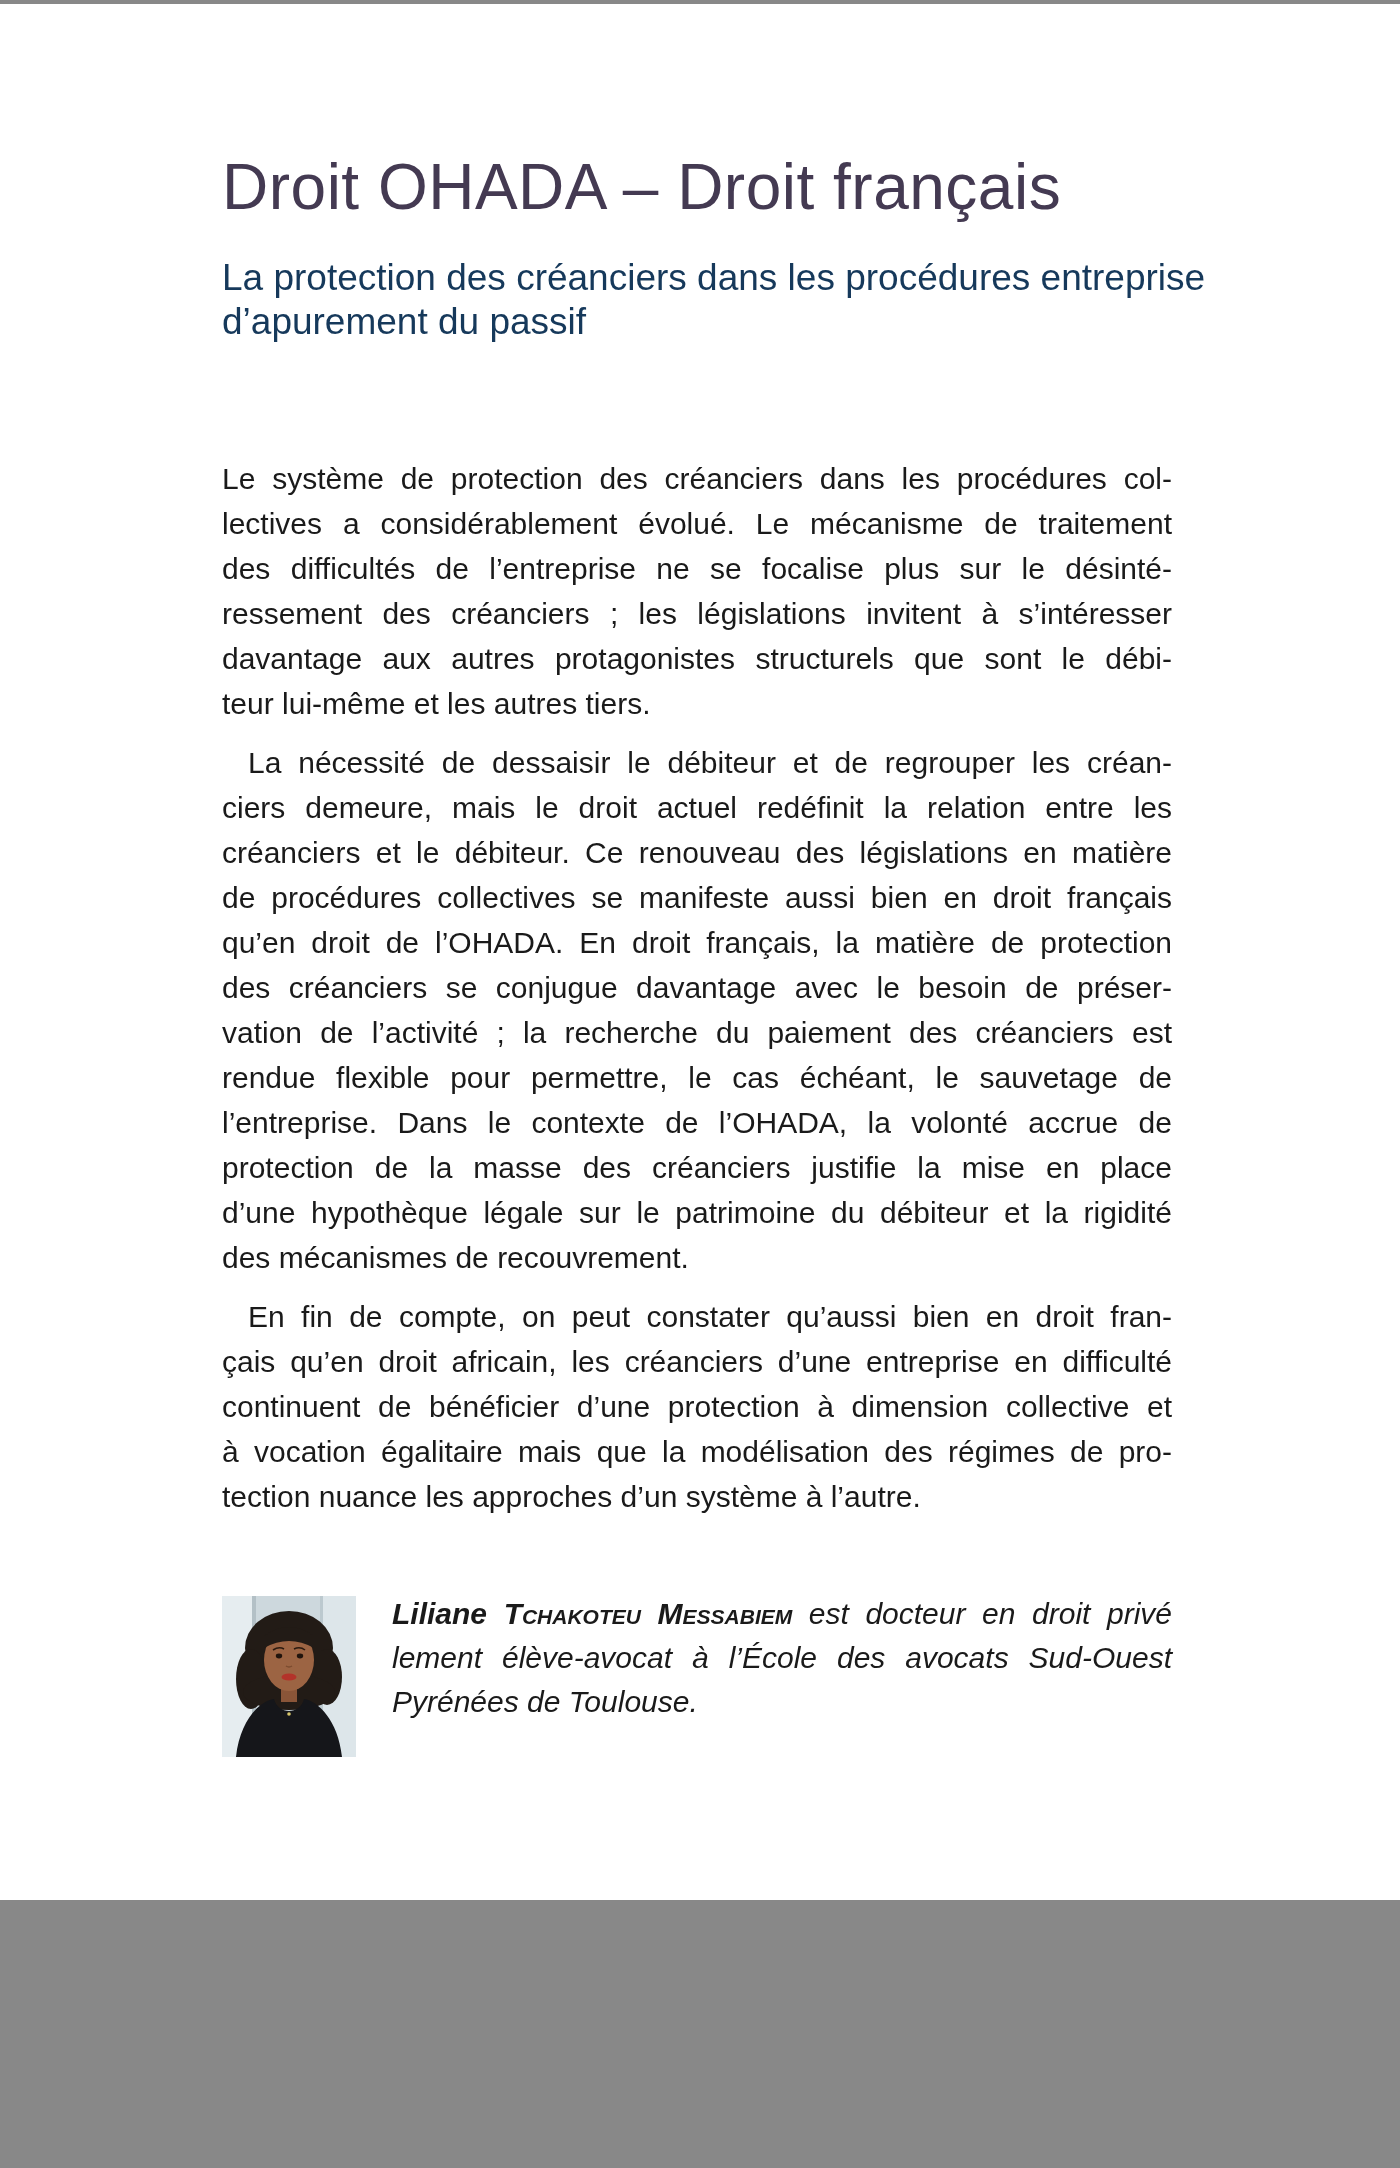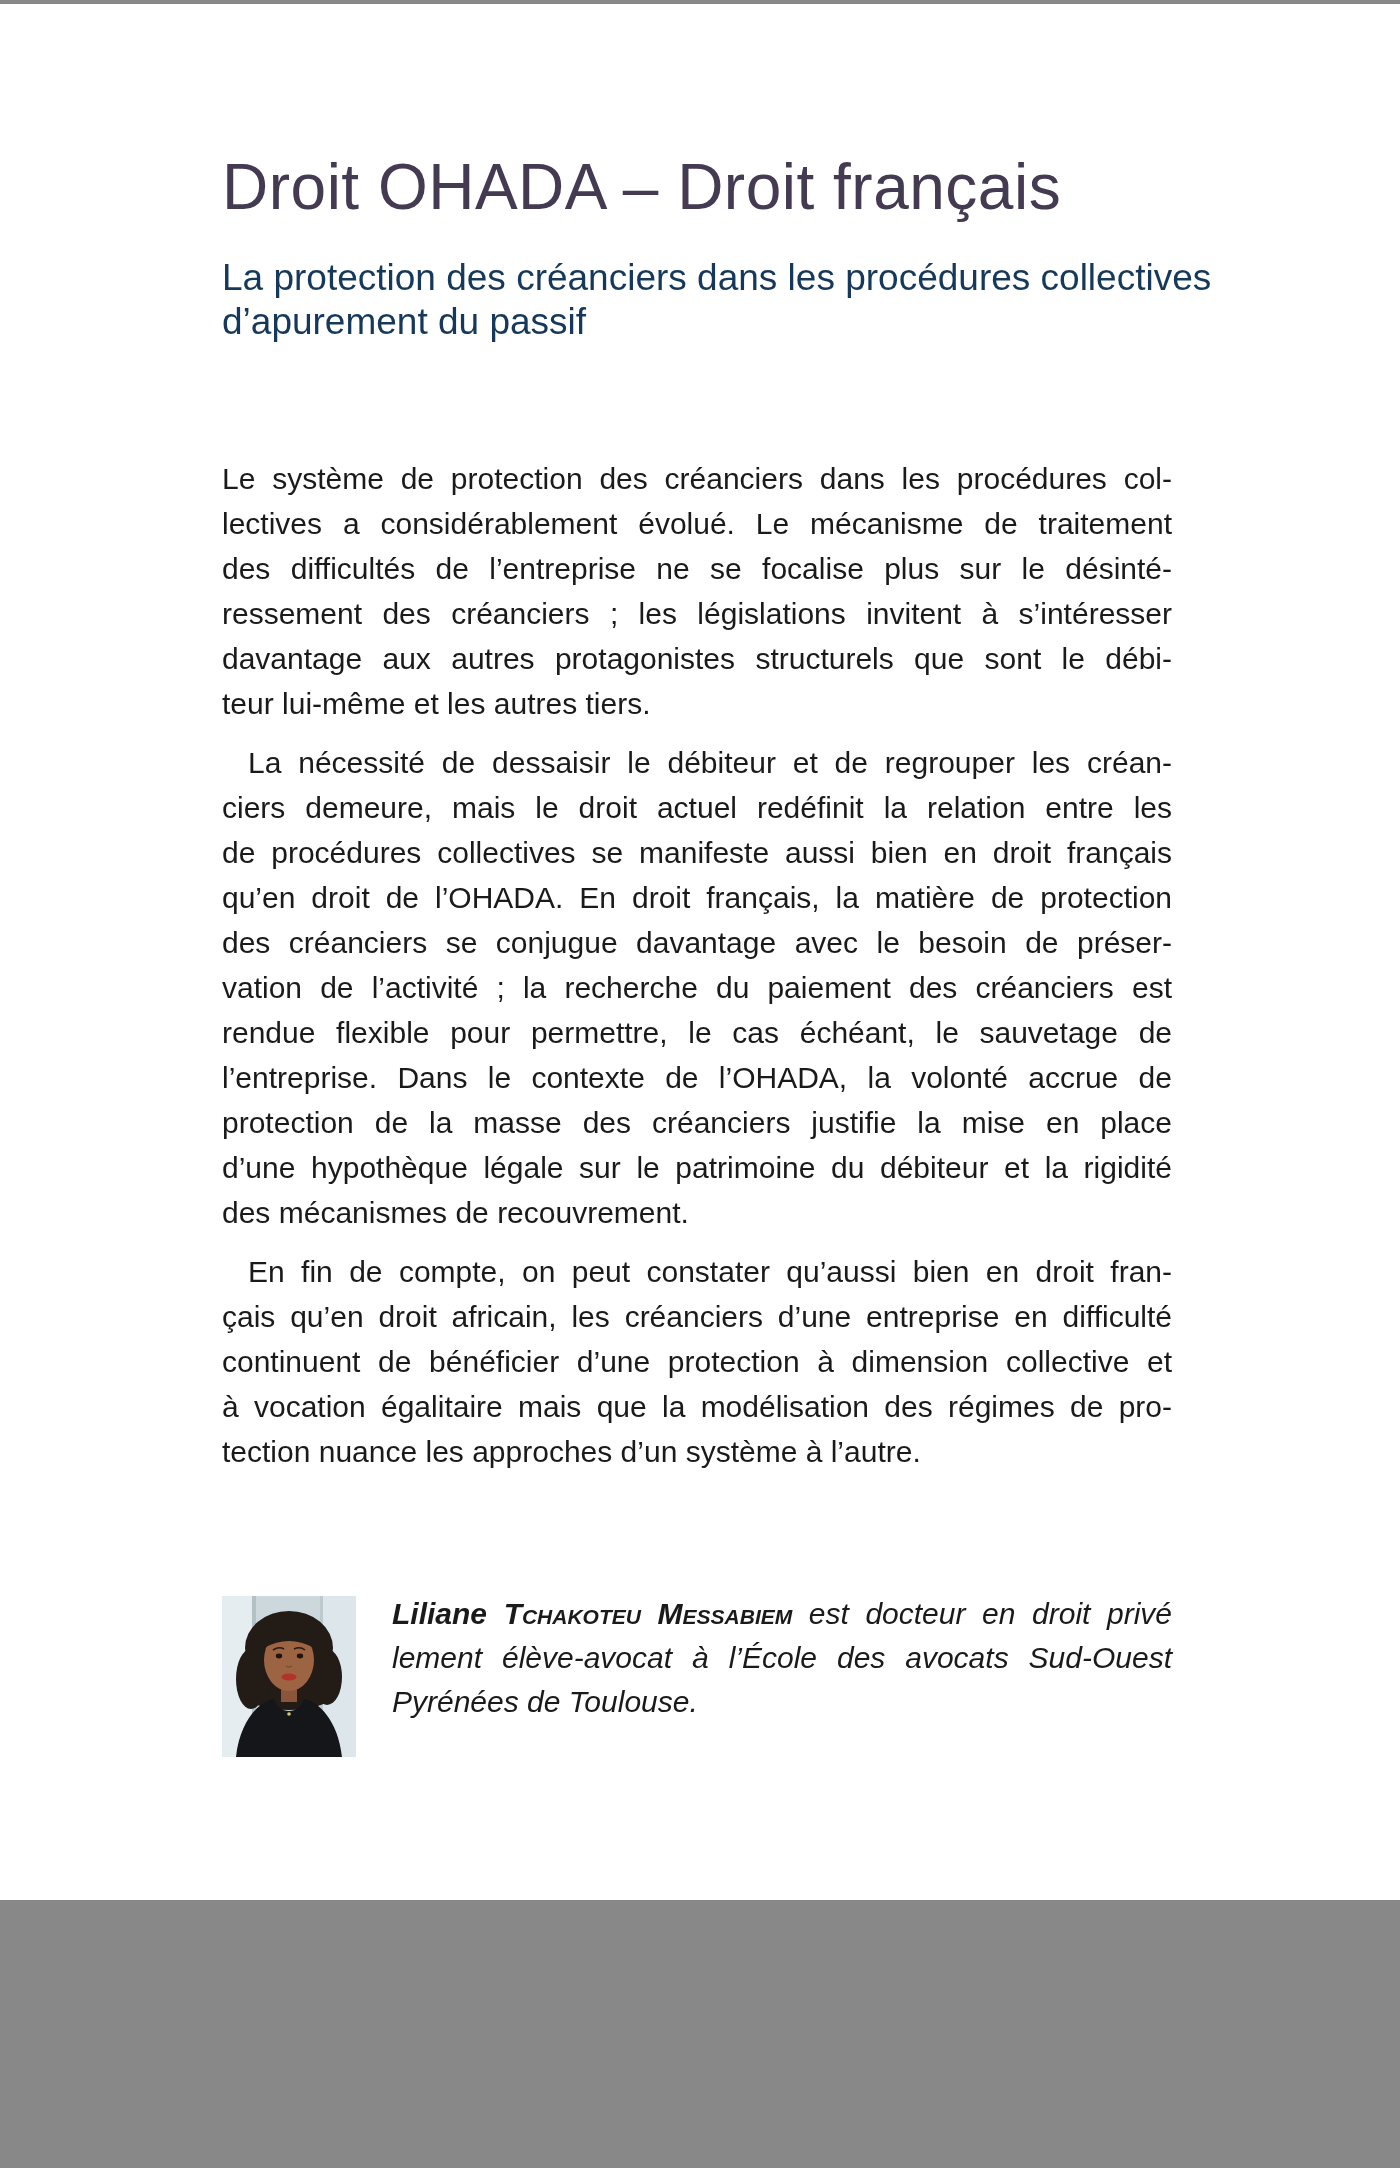--- a/index.html
+++ b/index.html
@@ -66,36 +66,37 @@
   .bd-g2{left:142px;width:100px;}
 </style>
 </head>
 <body>
 
 <div class="page">
 
   <h1 class="title">Droit OHADA – Droit français</h1>
 
   <div class="subtitle">
-    <div>La protection des créanciers dans les procédures collectives</div>
+    <div>La protection des créanciers dans les procédures entreprise</div>
     <div>d’apurement du passif</div>
   </div>
 
   <div class="body-copy" id="body-copy">
       <div class="para">
         <div class="tline">Le système de protection des créanciers dans les procédures col-</div>
         <div class="tline">lectives a considérablement évolué. Le mécanisme de traitement</div>
         <div class="tline">des difficultés de l’entreprise ne se focalise plus sur le désinté-</div>
         <div class="tline">ressement des créanciers ; les législations invitent à s’intéresser</div>
         <div class="tline">davantage aux autres protagonistes structurels que sont le débi-</div>
         <div class="tline last">teur lui-même et les autres tiers.</div>
       </div>
       <div class="para">
         <div class="tline indent">La nécessité de dessaisir le débiteur et de regrouper les créan-</div>
         <div class="tline">ciers demeure, mais le droit actuel redéfinit la relation entre les</div>
+        <div class="tline">créanciers et le débiteur. Ce renouveau des législations en matière</div>
         <div class="tline">de procédures collectives se manifeste aussi bien en droit français</div>
         <div class="tline">qu’en droit de l’OHADA. En droit français, la matière de protection</div>
         <div class="tline">des créanciers se conjugue davantage avec le besoin de préser-</div>
         <div class="tline">vation de l’activité ; la recherche du paiement des créanciers est</div>
         <div class="tline">rendue flexible pour permettre, le cas échéant, le sauvetage de</div>
         <div class="tline">l’entreprise. Dans le contexte de l’OHADA, la volonté accrue de</div>
         <div class="tline">protection de la masse des créanciers justifie la mise en place</div>
         <div class="tline">d’une hypothèque légale sur le patrimoine du débiteur et la rigidité</div>
         <div class="tline last">des mécanismes de recouvrement.</div>
       </div>

